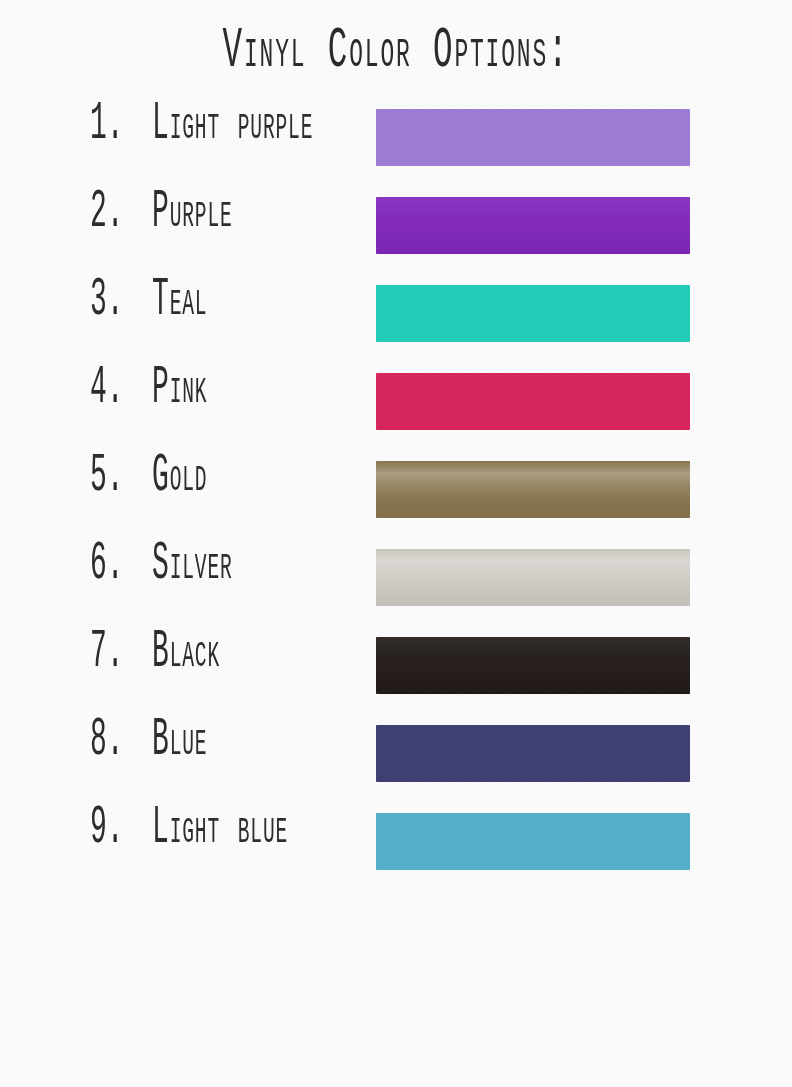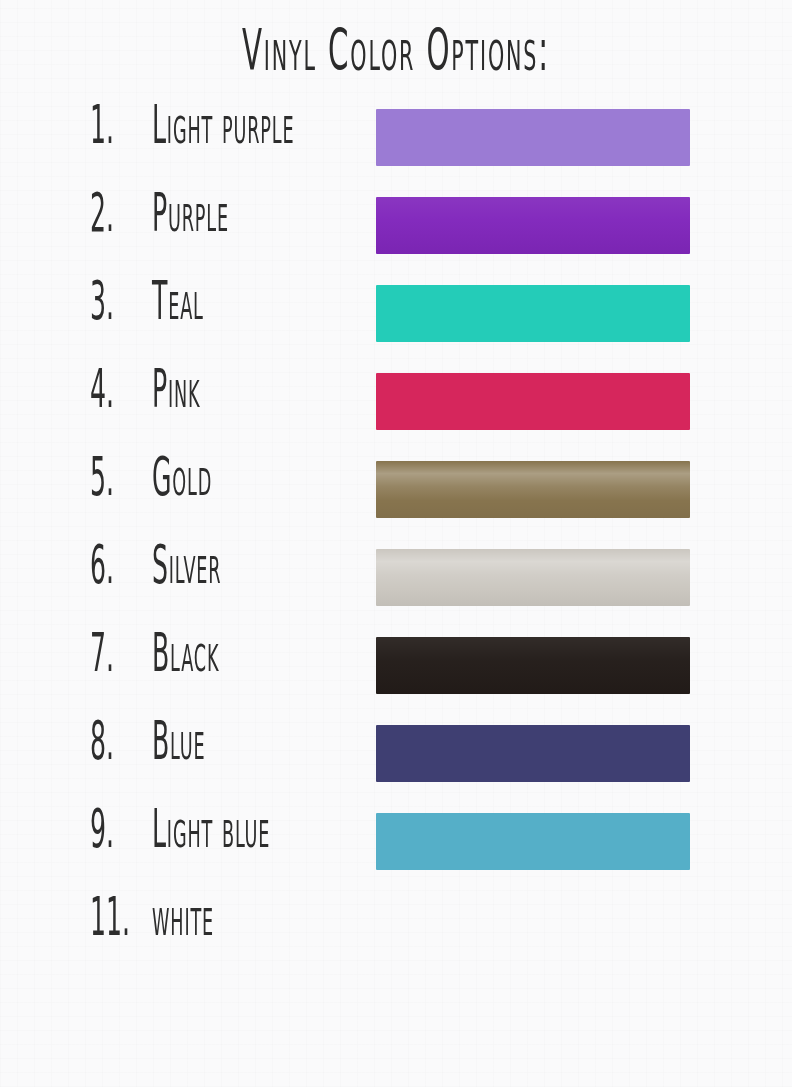--- a/index.html
+++ b/index.html
@@ -24,20 +24,21 @@
       repeating-linear-gradient(90deg, rgba(0,0,0,0.010) 0px, rgba(0,0,0,0.010) 1px, transparent 1px, transparent 17px);
     pointer-events: none;
     z-index: 0;
   }
 
   .sheet {
     position: relative;
     z-index: 1;
     width: 792px;
     height: 1087px;
+    font-family: Liberation Mono, monospace;
   }
 
   
   .title {
     position: absolute;
     left: 0;
     top: 22px;
     width: 792px;
     text-align: center;
     font-size: 44px;
@@ -174,19 +175,15 @@
       <div class="row">
         <div class="row-num">8.</div>
         <div class="row-label">Blue</div>
         <div class="swatch" style="background: rgb(63, 63, 114);"></div>
       </div>
       <div class="row">
         <div class="row-num">9.</div>
         <div class="row-label">Light blue</div>
         <div class="swatch" style="background: rgb(85, 175, 200);"></div>
       </div>
-      <div class="row">
-        <div class="row-num">11.</div>
-        <div class="row-label">white</div>
-      </div>
     </div>
 
 </div>
 
 </body></html>

